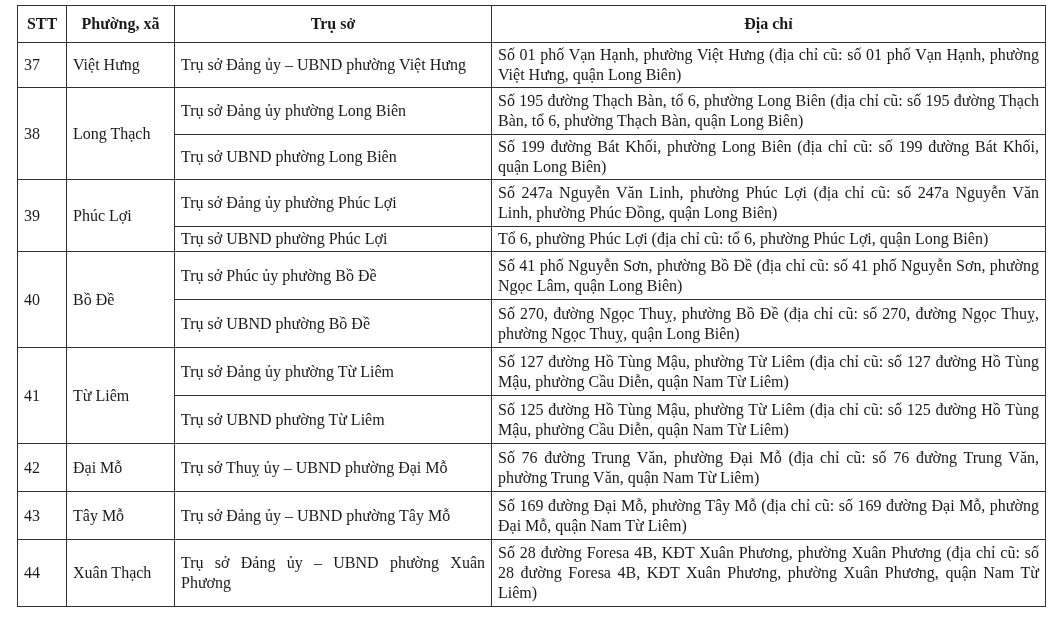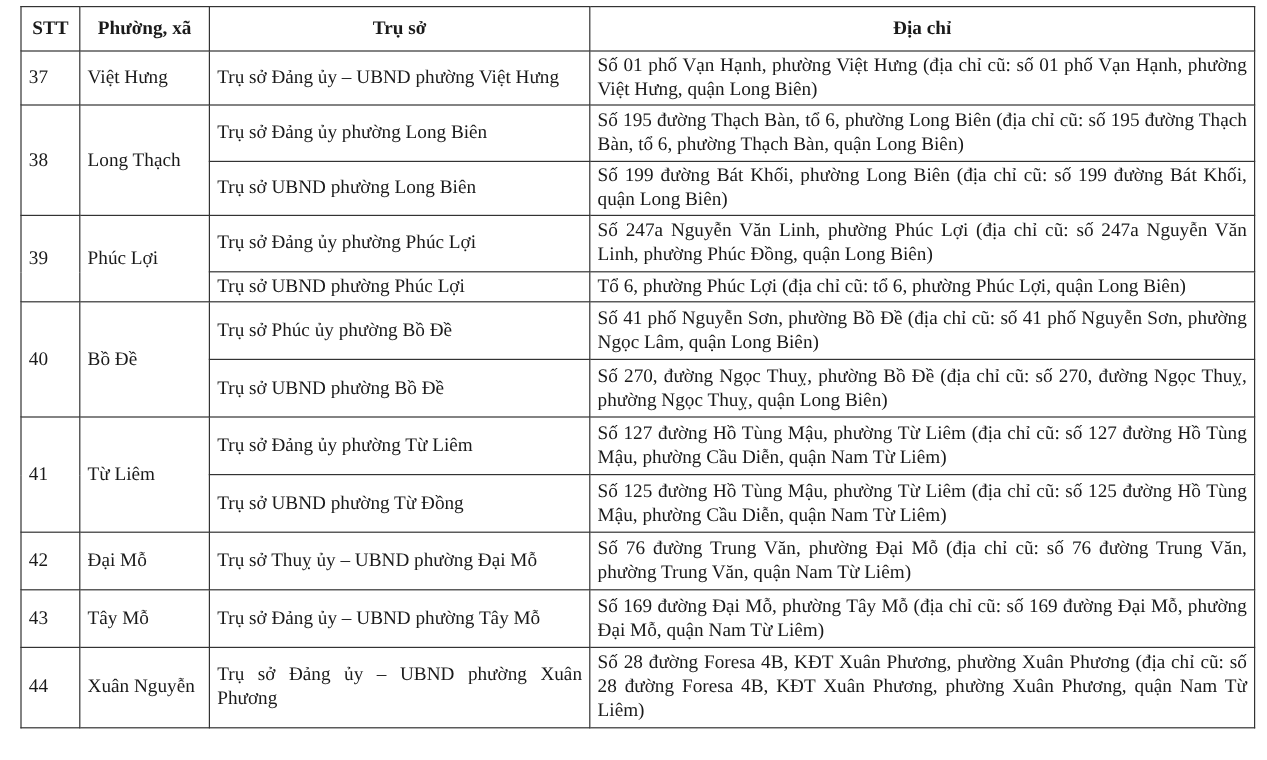--- a/index.html
+++ b/index.html
@@ -71,38 +71,38 @@
       <td class="addr">Số 270, đường Ngọc Thuỵ, phường Bồ Đề (địa chỉ cũ: số 270, đường Ngọc Thuỵ, phường Ngọc Thuỵ, quận Long Biên)</td>
     </tr>
 
     <tr style="height:48px">
       <td class="stt" rowspan="2">41</td>
       <td class="ward" rowspan="2">Từ Liêm</td>
       <td class="hq">Trụ sở Đảng ủy phường Từ Liêm</td>
       <td class="addr">Số 127 đường Hồ Tùng Mậu, phường Từ Liêm (địa chỉ cũ: số 127 đường Hồ Tùng Mậu, phường Cầu Diễn, quận Nam Từ Liêm)</td>
     </tr>
     <tr style="height:48px">
-      <td class="hq">Trụ sở UBND phường Từ Đồng</td>
+      <td class="hq">Trụ sở UBND phường Từ Liêm</td>
       <td class="addr">Số 125 đường Hồ Tùng Mậu, phường Từ Liêm (địa chỉ cũ: số 125 đường Hồ Tùng Mậu, phường Cầu Diễn, quận Nam Từ Liêm)</td>
     </tr>
 
     <tr style="height:48px">
       <td class="stt">42</td>
       <td class="ward">Đại Mỗ</td>
       <td class="hq">Trụ sở Thuỵ ủy – UBND phường Đại Mỗ</td>
       <td class="addr">Số 76 đường Trung Văn, phường Đại Mỗ (địa chỉ cũ: số 76 đường Trung Văn, phường Trung Văn, quận Nam Từ Liêm)</td>
     </tr>
 
     <tr style="height:48px">
       <td class="stt">43</td>
       <td class="ward">Tây Mỗ</td>
       <td class="hq">Trụ sở Đảng ủy – UBND phường Tây Mỗ</td>
       <td class="addr">Số 169 đường Đại Mỗ, phường Tây Mỗ (địa chỉ cũ: số 169 đường Đại Mỗ, phường Đại Mỗ, quận Nam Từ Liêm)</td>
     </tr>
 
     <tr style="height:67px">
       <td class="stt">44</td>
-      <td class="ward">Xuân Nguyễn</td>
+      <td class="ward">Xuân Thạch</td>
       <td class="hq">Trụ sở Đảng ủy – UBND phường Xuân Phương</td>
       <td class="addr">Số 28 đường Foresa 4B, KĐT Xuân Phương, phường Xuân Phương (địa chỉ cũ: số 28 đường Foresa 4B, KĐT Xuân Phương, phường Xuân Phương, quận Nam Từ Liêm)</td>
     </tr>
   </tbody>
 </table>
 
 </body></html>

